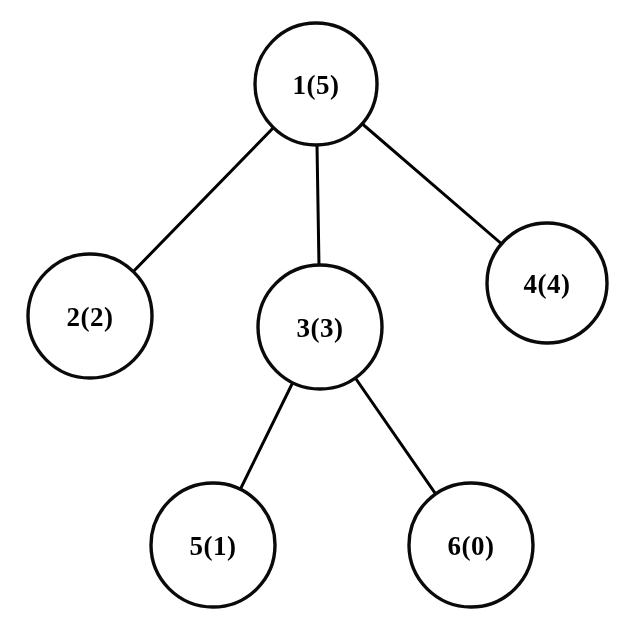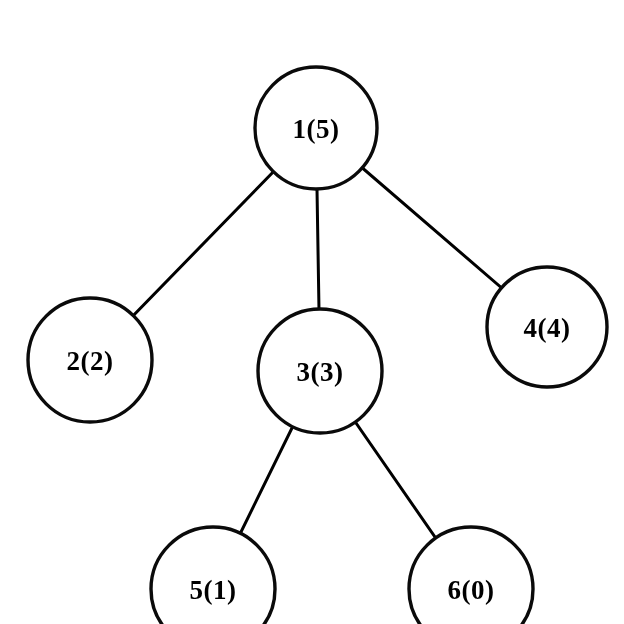--- a/index.html
+++ b/index.html
@@ -8,21 +8,20 @@
     width: 624px;
     height: 624px;
     background: #ffffff;
     overflow: hidden;
     font-family: "Liberation Serif", serif;
   }
   #stage {
     width: 624px;
     height: 492px;
     position: relative;
-    margin-top: 44px;
   }
   svg {
     display: block;
     width: 624px;
     height: 624px;
   }
   .tree-edge {
     stroke: #000000;
     stroke-width: 3;
     stroke-linecap: round;

